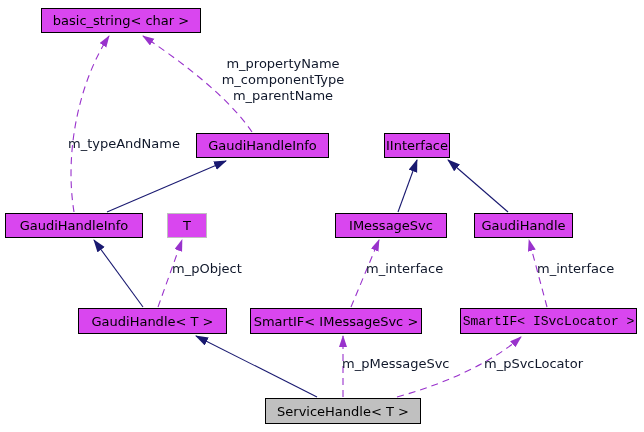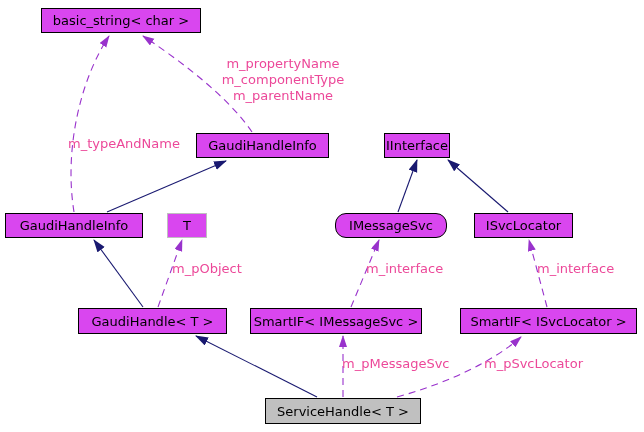--- a/index.html
+++ b/index.html
@@ -30,36 +30,36 @@
     align-items: center;
     justify-content: center;
     font-size: 13px;
     white-space: nowrap;
     cursor: default;
   }
   .node--param { border-color: var(--c-template-param-border); }
   .node--current { background: var(--c-highlight-fill); }
   .elabel {
     position: absolute;
-    color: #ec4899;
+    color: #0f172a;
     font-size: 13px;
     line-height: 16px;
     white-space: pre-line;
   }
   
   #n-basic-string      { left: 41px;  top: 8px;   width: 160px; height: 25px; }
   #n-gaudi-handle-info { left: 196px; top: 133px; width: 133px; height: 25px; }
   #n-iinterface        { left: 384px; top: 133px; width: 66px;  height: 25px; }
   #n-gaudi-handle-base { left: 5px;   top: 213px; width: 138px; height: 25px; }
   #n-t                 { left: 167px; top: 213px; width: 40px;  height: 25px; }
-  #n-imessage-svc      { left: 335px; top: 213px; width: 112px; height: 25px; border-radius: 11px; }
+  #n-imessage-svc      { left: 335px; top: 213px; width: 112px; height: 25px; }
   #n-isvc-locator      { left: 474px; top: 213px; width: 99px;  height: 25px; }
   #n-gaudi-handle      { left: 78px;  top: 308px; width: 149px; height: 26px; }
   #n-smartif-imessage  { left: 250px; top: 308px; width: 172px; height: 26px; }
-  #n-smartif-isvc      { left: 460px; top: 308px; width: 177px; height: 26px; }
+  #n-smartif-isvc      { left: 460px; top: 308px; width: 177px; height: 26px; font-family: Liberation Mono, monospace; }
   #n-service-handle    { left: 265px; top: 398px; width: 156px; height: 26px; }
   
   #l-props        { left: 218px; top: 56px;  width: 130px; text-align: center; }
   #l-typeandname  { left: 68px;  top: 136px; }
   #l-pobject      { left: 172px; top: 261px; }
   #l-interface-1  { left: 366px; top: 261px; }
   #l-interface-2  { left: 537px; top: 261px; }
   #l-pmessagesvc  { left: 342px; top: 356px; }
   #l-psvclocator  { left: 484px; top: 356px; }
 </style>
@@ -92,21 +92,21 @@
     <path class="e-use" d="M343,397 L343,336" marker-end="url(#mUse)"></path>
     <path class="e-use" d="M397,397 C448,383 494,361 521,337" marker-end="url(#mUse)"></path>
   </svg>
 
   <div class="node" id="n-basic-string">basic_string&lt; char &gt;</div>
   <div class="node" id="n-gaudi-handle-info">GaudiHandleInfo</div>
   <div class="node" id="n-iinterface">IInterface</div>
   <div class="node" id="n-gaudi-handle-base">GaudiHandleInfo</div>
   <div class="node node--param" id="n-t">T</div>
   <div class="node" id="n-imessage-svc">IMessageSvc</div>
-  <div class="node" id="n-isvc-locator">ISvcLocator</div>
+  <div class="node" id="n-isvc-locator">GaudiHandle</div>
   <div class="node" id="n-gaudi-handle">GaudiHandle&lt; T &gt;</div>
   <div class="node" id="n-smartif-imessage">SmartIF&lt; IMessageSvc &gt;</div>
   <div class="node" id="n-smartif-isvc">SmartIF&lt; ISvcLocator &gt;</div>
   <div class="node node--current" id="n-service-handle">ServiceHandle&lt; T &gt;</div>
 
   <div class="elabel" id="l-props">m_propertyName
 m_componentType
 m_parentName</div>
   <div class="elabel" id="l-typeandname">m_typeAndName</div>
   <div class="elabel" id="l-pobject">m_pObject</div>

